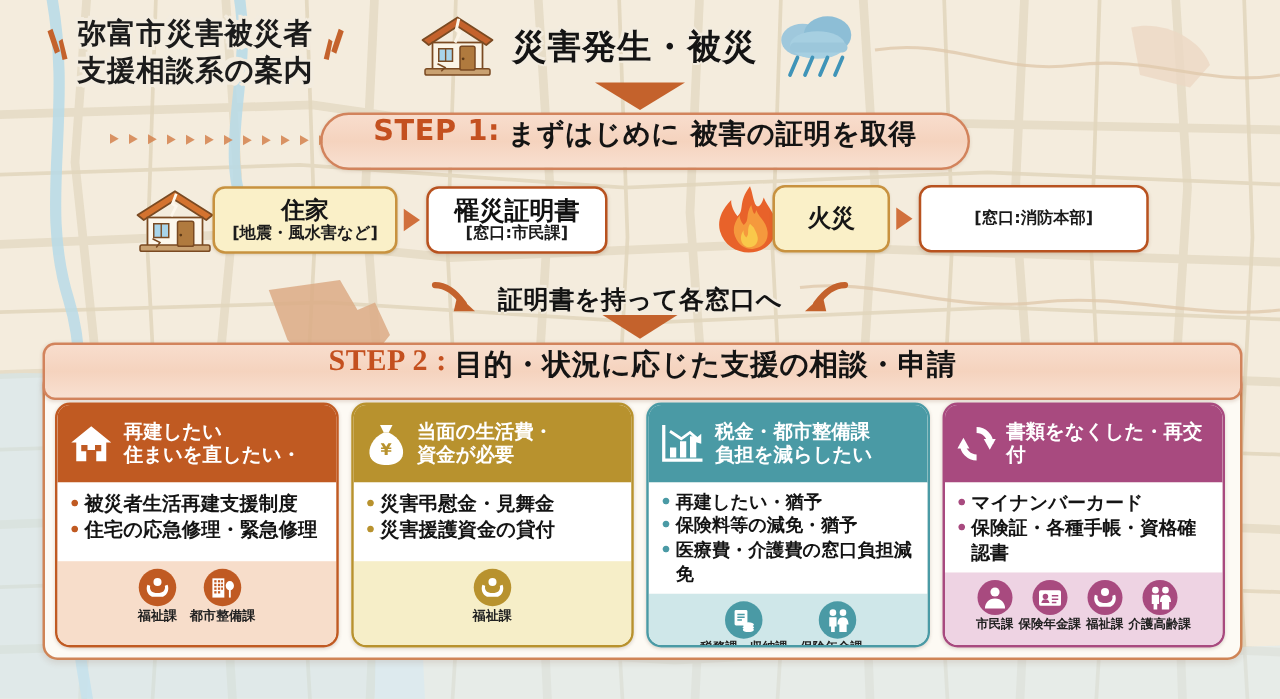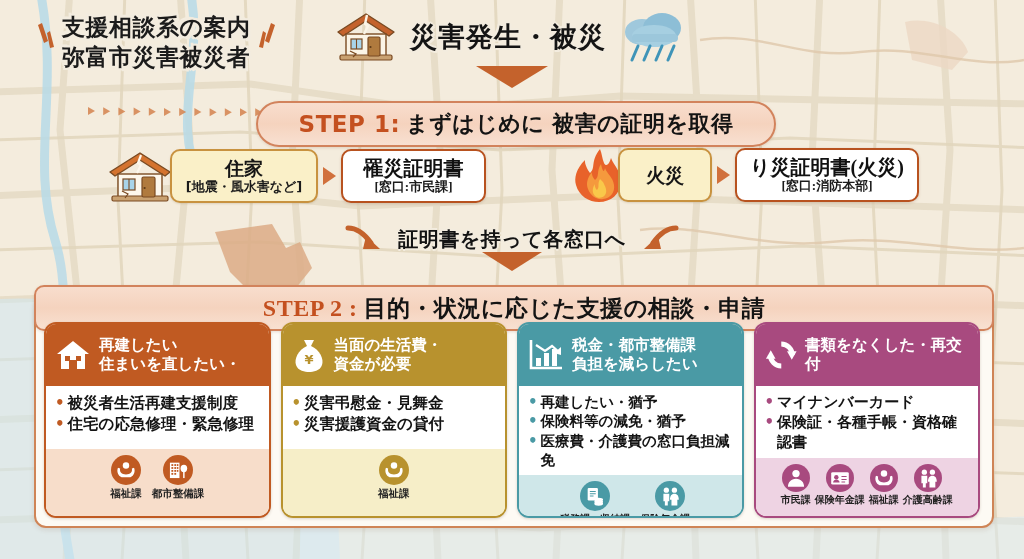--- a/index.html
+++ b/index.html
@@ -46,23 +46,22 @@
     position:absolute;left:50%;transform:translateX(-50%);
     width:0;height:0;border-left:36px solid transparent;border-right:36px solid transparent;
     border-top:22px solid #c4622c;z-index:5;
   }
 
   
   .step-banner{
     position:absolute;z-index:6;
     border:2px solid #d2835c;border-radius:26px;
     background:linear-gradient(180deg,#f8ddcd 0%,#f5d3be 50%,#f8e0d1 100%);
-    display:flex;align-items:center;justify-content:center;
+    display:flex;align-items:flex-start;justify-content:center;
     box-shadow:0 1px 3px rgba(120,70,40,.16);
-    margin-top:11px;
   }
   #step1-banner{left:256px;top:90px;width:516px;height:42px;}
   #step2-banner{left:34px;top:274px;width:956px;height:42px;border-radius:10px;font-family:Liberation Serif, serif;}
   .step-label{font-weight:bold;font-size:23px;color:#c4501f;letter-spacing:.5px;}
   .step-title{font-weight:bold;font-size:22px;color:#141414;letter-spacing:.5px;}
   #step2-banner .step-label{font-size:24px;}
   #step2-banner .step-title{font-size:23px;}
 
   
   .flow-row{position:absolute;left:0;right:0;top:146px;height:62px;z-index:6;}
@@ -72,21 +71,20 @@
     background:#faf0c8;
     display:flex;flex-direction:column;align-items:center;justify-content:center;
     box-shadow:0 1px 2px rgba(120,90,40,.18);
   }
   .chip .l1{font-weight:bold;font-size:19px;color:#161616;line-height:1.1;}
   .chip .l2{font-weight:bold;font-size:13px;color:#1b1b1b;line-height:1.2;}
   .doc{
     border:2px solid #b8521f;border-radius:10px;background:#ffffff;
     display:flex;flex-direction:column;align-items:center;justify-content:center;
     box-shadow:0 1px 3px rgba(120,70,40,.2);
-    font-family:Liberation Serif, serif;
   }
   .doc .l1{font-weight:bold;font-size:20px;color:#111;line-height:1.12;}
   .doc .l2{font-weight:bold;font-size:13px;color:#1b1b1b;line-height:1.2;}
   .tri-right{
     width:0;height:0;border-top:9px solid transparent;border-bottom:9px solid transparent;
     border-left:13px solid #d1703c;
   }
   .house-ico,.fire-ico,.cloud-ico{flex:0 0 auto;}
 
   
@@ -256,22 +254,22 @@
         <path d="M680.8 107.25814398570537 L687.8 111.25814398570537 L680.8 115.25814398570537 Z" fill="#d4824e" opacity=".85"></path>
       </g>
   </svg>
 
   <div class="title-block">
     <svg class="spark" viewBox="0 0 20 46">
       <path d="M6 4 L12 22 L8 24 L2 6 Z" fill="#c4622c"></path>
       <path d="M14 12 L18 28 L14 29 L11 14 Z" fill="#c4622c"></path>
     </svg>
     <div class="title-text">
+      <span>弥富市災害被災者</span>
       <span>支援相談系の案内</span>
-      <span>弥富市災害被災者</span>
     </div>
     <svg class="spark" viewBox="0 0 20 46">
       <path d="M14 4 L8 22 L12 24 L18 6 Z" fill="#c4622c"></path>
       <path d="M6 12 L2 28 L6 29 L9 14 Z" fill="#c4622c"></path>
     </svg>
   </div>
 
   <div class="disaster-row">
     <svg class="house-ico" width="64" height="54" viewBox="0 0 64 54">
       <path d="M4 22 L32 4 L60 22 L55 26 L32 11 L9 26 Z" fill="#c4622c" stroke="#7a4a22" stroke-width="1.4" stroke-linejoin="round"></path>
@@ -335,21 +333,20 @@
       <svg class="fire-ico" width="56" height="58" viewBox="0 0 56 58">
         <path d="M30 3 C 20 16, 26 22, 20 27 C 14 19, 15 14, 15 14 C 6 23, 4 32, 6 39 C 9 50, 19 56, 29 56 C 41 56, 50 48, 51 37 C 52 26, 44 20, 41 12 C 39 19, 36 21, 34 17 C 32 12, 32 8, 30 3 Z" fill="#e8622a"></path>
         <path d="M31 18 C 26 26, 30 30, 25 34 C 21 29, 22 26, 22 26 C 17 32, 16 38, 18 43 C 21 51, 28 54, 33 53 C 41 52, 45 46, 44 39 C 43 31, 37 28, 35 22 C 34 26, 33 27, 31 18 Z" fill="#f5993d"></path>
         <path d="M30 33 C 27 38, 30 41, 27 44 C 24 41, 25 38, 25 38 C 22 42, 22 47, 25 50 C 28 53, 33 52, 35 49 C 38 45, 35 40, 33 36 Z" fill="#f9c84a"></path>
       </svg>
       <div class="chip" style="width:90px;height:50px;margin-left:-8px;">
         <div class="l1">火災</div>
       </div>
       <div class="tri-right" style="margin:0 5px;"></div>
       <div class="doc" style="width:180px;height:50px;">
-        <div class="l1">り災証明書(火災)</div>
         <div class="l2">[窓口:消防本部]</div>
       </div>
     </div>
   </div>
 
   <div class="mid-row">
     <svg width="44" height="34" viewBox="0 0 44 34">
       <path d="M4 6 C 14 6, 22 14, 27 21" stroke="#c4622c" stroke-width="5" fill="none" stroke-linecap="round"></path>
       <path d="M22 14 L36 27 L19 27 Z" fill="#c4622c"></path>
     </svg>

